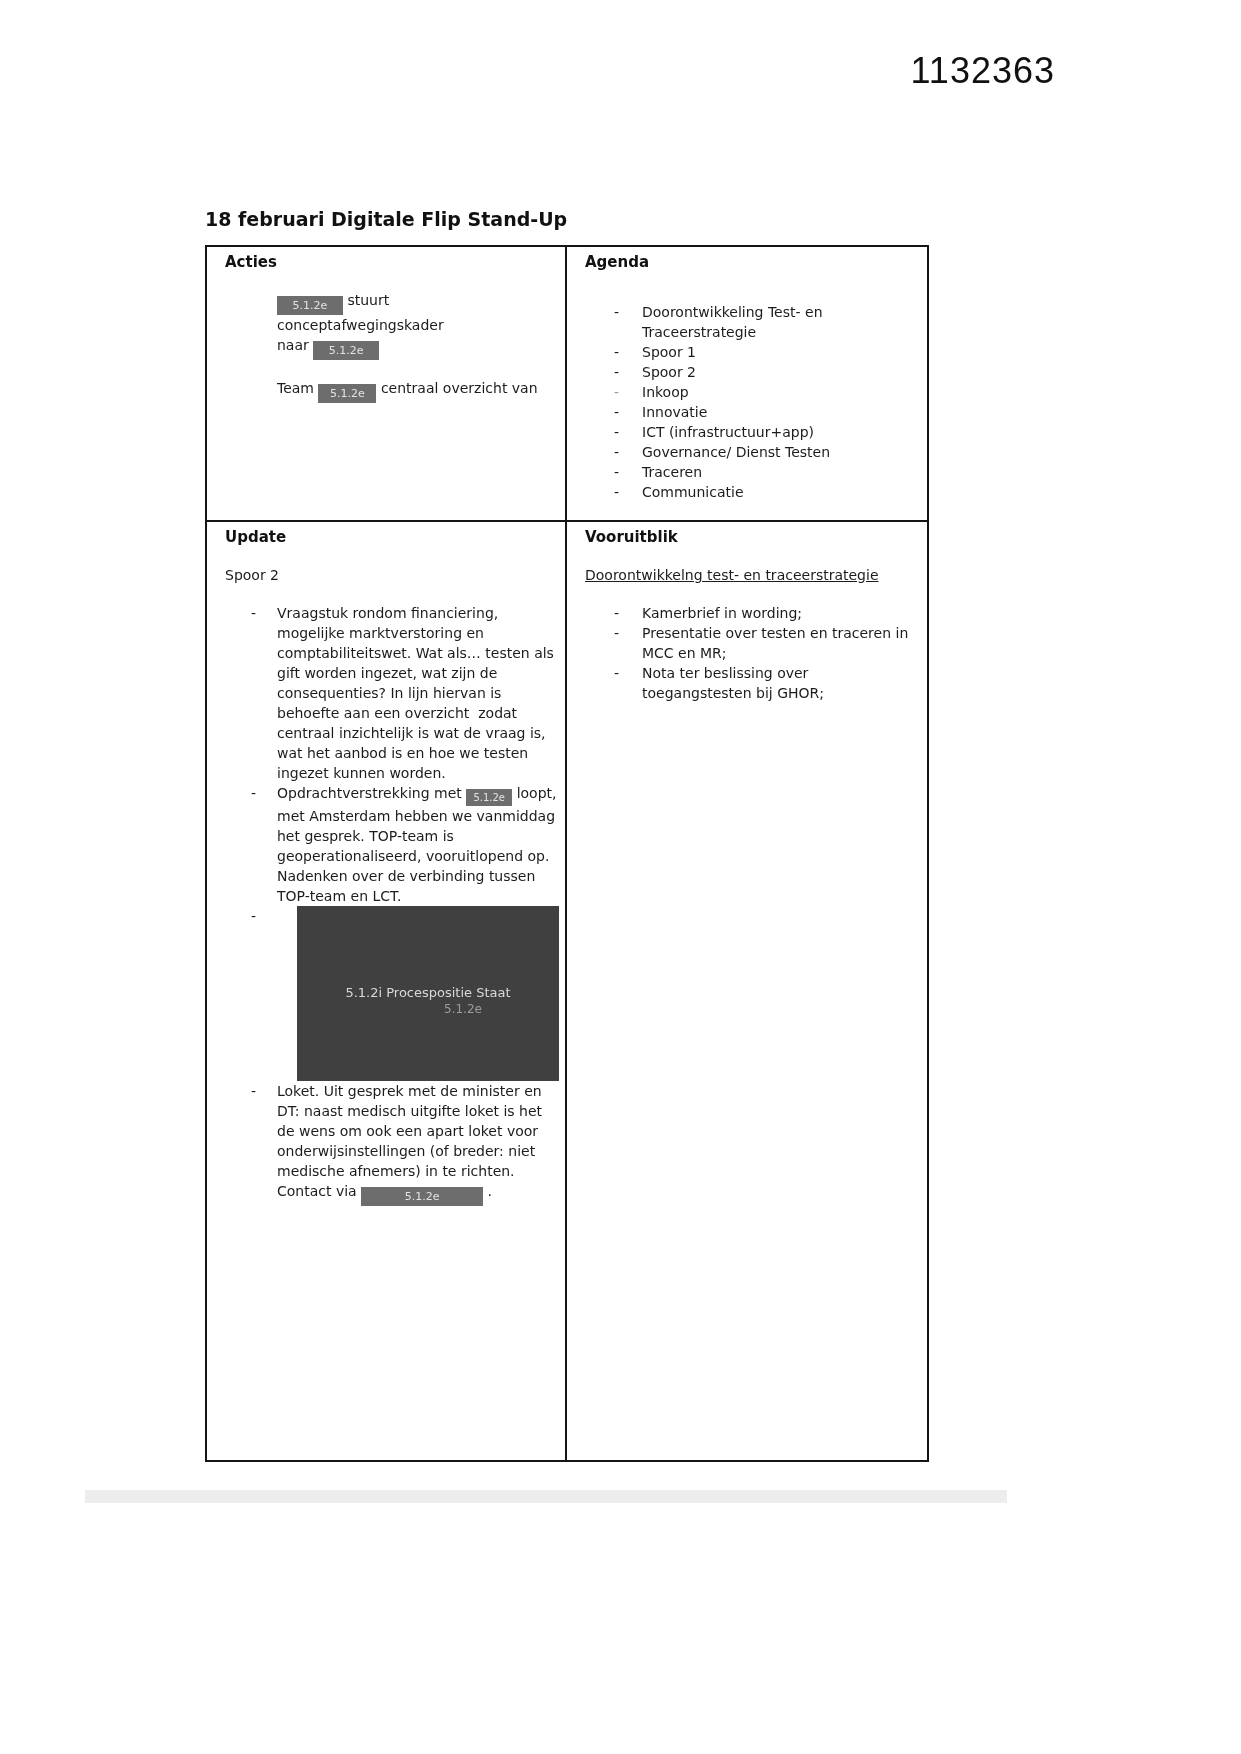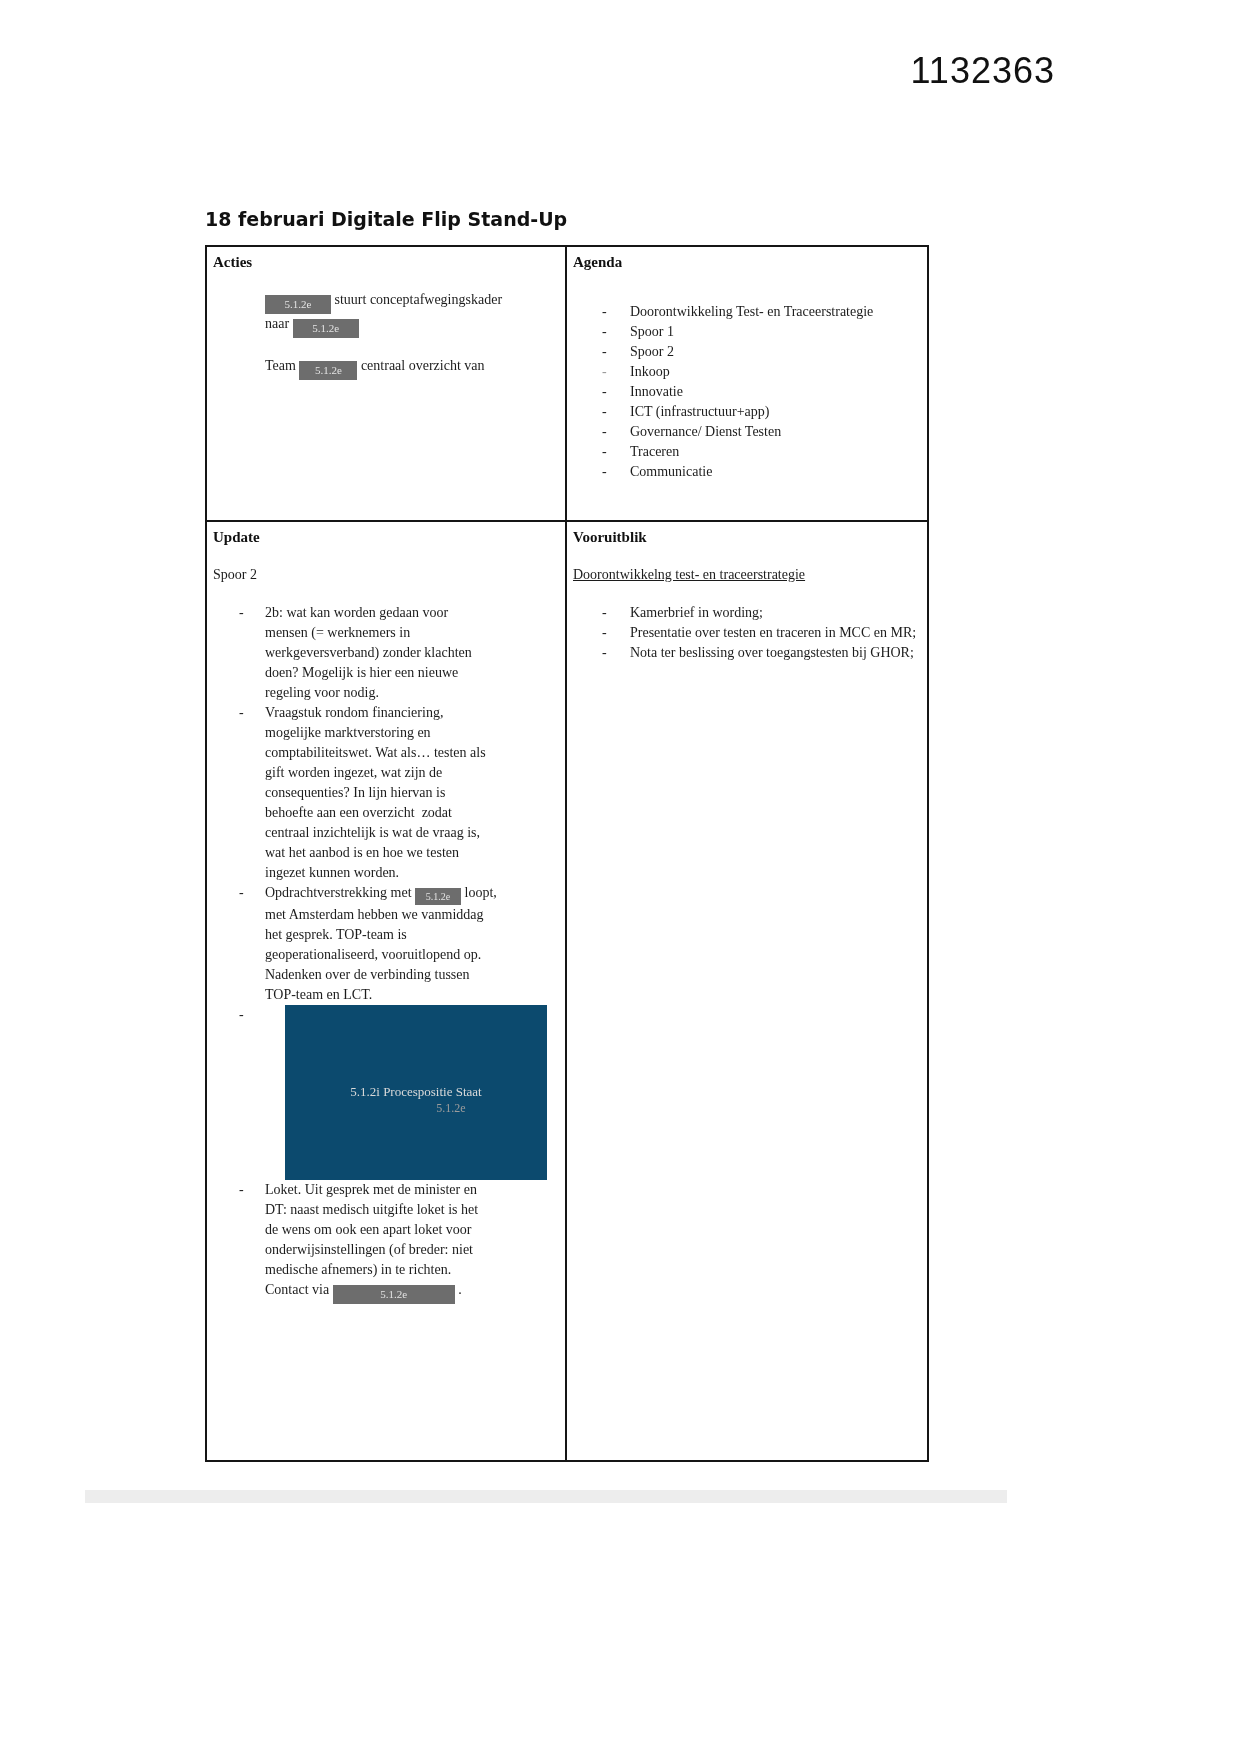--- a/index.html
+++ b/index.html
@@ -16,21 +16,21 @@
   .doc-title{
     position:absolute;top:208px;left:205px;width:720px;
     font-size:19px;font-weight:bold;color:#111;
   }
   .tbl{
     position:absolute;left:205px;top:245px;width:720px;
     border:2px solid #151515;
     display:grid;grid-template-columns:360px 360px;grid-template-rows:275px 938px;
     box-sizing:content-box;
   }
-  .cell{padding:5px 8px 4px 6px;box-sizing:border-box;overflow:hidden;font-size:14px;line-height:20px;font-family:Liberation Serif, serif;}
+  .cell{padding:5px 8px 4px 18px;box-sizing:border-box;overflow:hidden;font-size:14px;line-height:20px;}
   .c-left{border-right:2px solid #151515;}
   .r-top{border-bottom:2px solid #151515;}
   .cell-header{font-size:15px;font-weight:bold;color:#111;}
   
   .redact{
     display:inline-block;background:#6d6d6d;color:#e3e3e3;
     width:66px;height:19px;line-height:19px;text-align:center;
     font-size:11px;vertical-align:-4px;
   }
   .redact.rd-team{width:58px;}
@@ -45,21 +45,21 @@
   ul.dash li::before{content:"-";position:absolute;left:26px;top:0;}
   ul.dash-r li{padding-left:57px;}
   ul.dash-r li::before{left:29px;}
   ul.agenda{margin-top:30px;}
   ul.agenda li.dim::before{color:#9a9a9a;}
   .spoor-label{margin:18px 0 18px 0;}
   .upd-list{margin-top:0;}
   
   li.img-li{margin:6px 0 6px 0;}
   .redact-image{
-    margin-left:20px;width:262px;height:175px;background:#0c4a6e;
+    margin-left:20px;width:262px;height:175px;background:#404040;
     display:flex;flex-direction:column;justify-content:center;
     padding-top:14px;box-sizing:border-box;
   }
   .redact-image .img-t{color:#d9d9d9;font-size:13px;text-align:center;line-height:17px;}
   .redact-image .img-s{color:#9c9c9c;font-size:12px;text-align:center;line-height:16px;padding-left:70px;}
   
   .vb-sub{margin:18px 0 18px 0;text-decoration:underline;}
   
   .scan-band{position:absolute;left:85px;top:1490px;width:922px;height:13px;background:#ededed;}
 </style>
@@ -102,27 +102,20 @@
         <li>Governance/ Dienst Testen</li>
         <li>Traceren</li>
         <li>Communicatie</li>
       </ul>
     </div>
 
     <div class="cell c-left">
       <div class="cell-header">Update</div>
       <div class="spoor-label">Spoor 2</div>
       <ul class="dash upd-list">
-        <li>
-          <div>2b: wat kan worden gedaan voor</div>
-          <div>mensen (= werknemers in</div>
-          <div>werkgeversverband) zonder klachten</div>
-          <div>doen? Mogelijk is hier een nieuwe</div>
-          <div>regeling voor nodig.</div>
-        </li>
         <li>
           <div>Vraagstuk rondom financiering,</div>
           <div>mogelijke marktverstoring en</div>
           <div>comptabiliteitswet. Wat als… testen als</div>
           <div>gift worden ingezet, wat zijn de</div>
           <div>consequenties? In lijn hiervan is</div>
           <div>behoefte aan een overzicht &nbsp;zodat</div>
           <div>centraal inzichtelijk is wat de vraag is,</div>
           <div>wat het aanbod is en hoe we testen</div>
           <div>ingezet kunnen worden.</div>

